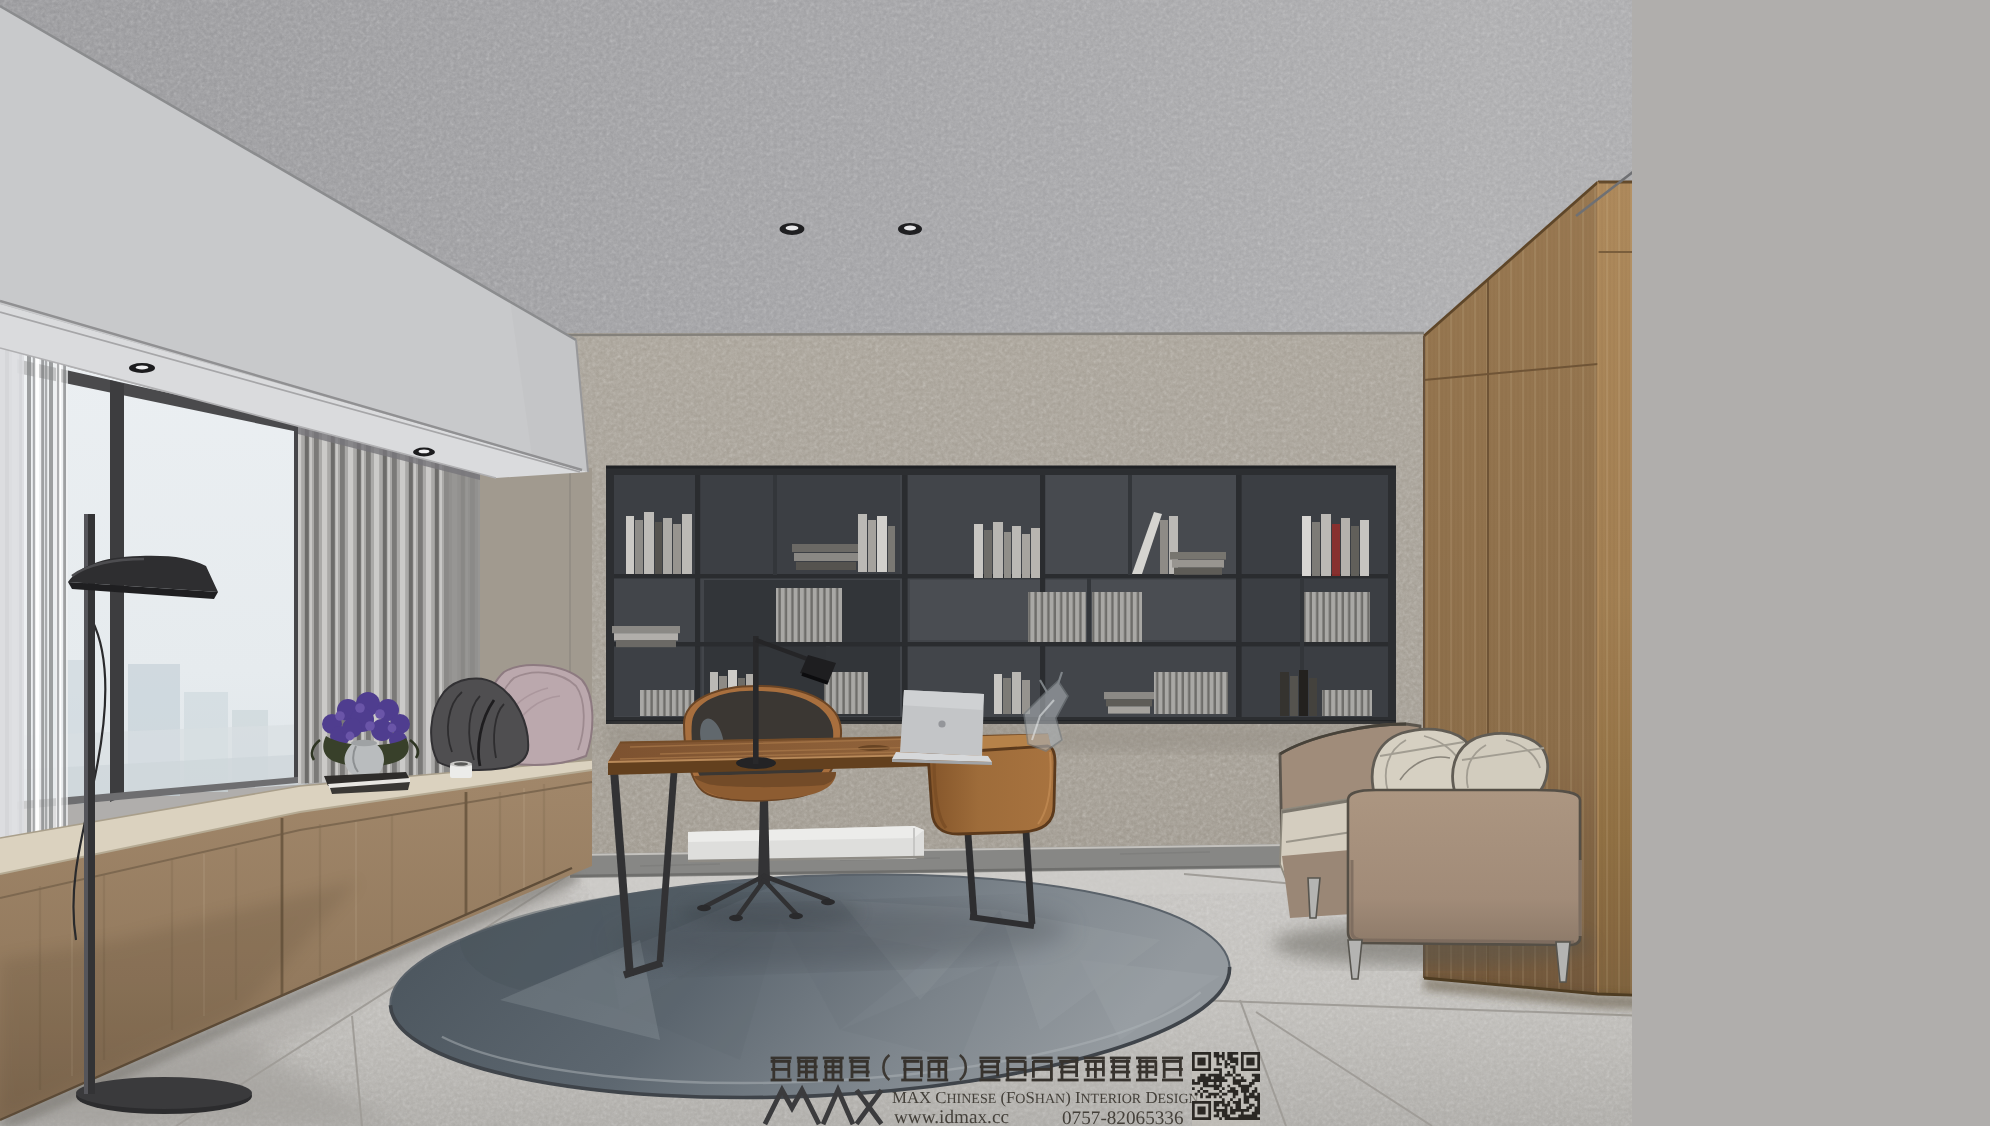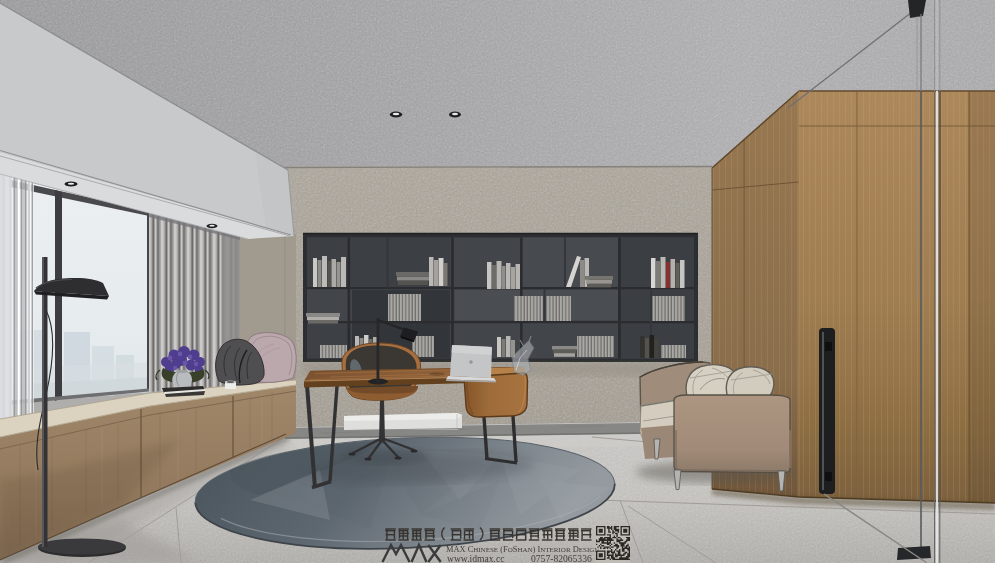--- a/index.html
+++ b/index.html
@@ -1,16 +1,16 @@
 <!DOCTYPE html>
 <html><head>
 <meta charset="utf-8">
 <style>
 html,body{margin:0;padding:0;background:#b0aeac;}
-#scene{width:995px;height:563px;overflow:hidden;position:relative;font-family:"Liberation Sans",sans-serif;text-decoration:underline;}
+#scene{width:816px;height:563px;overflow:hidden;position:relative;font-family:"Liberation Sans",sans-serif;text-decoration:underline;}
 </style>
 </head>
 <body>
 <div id="scene">
 <svg width="995" height="563" viewBox="0 0 995 563" xmlns="http://www.w3.org/2000/svg">
 <defs>
 <filter id="nz" x="0" y="0" width="100%" height="100%">
 <feTurbulence type="fractalNoise" baseFrequency="0.55" numOctaves="3"></feTurbulence>
 <feColorMatrix type="saturate" values="0"></feColorMatrix>
 </filter>

